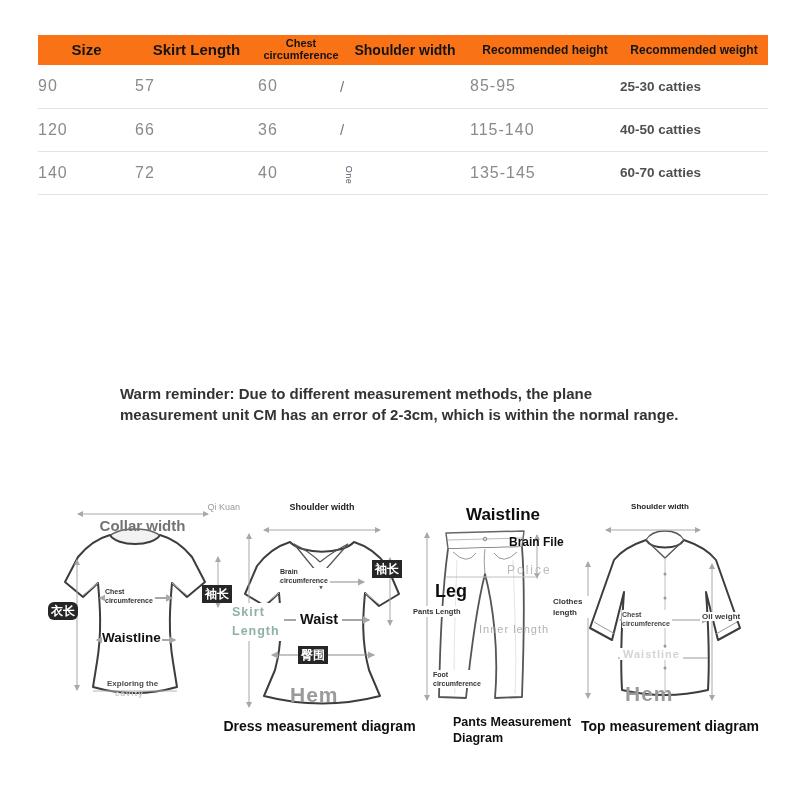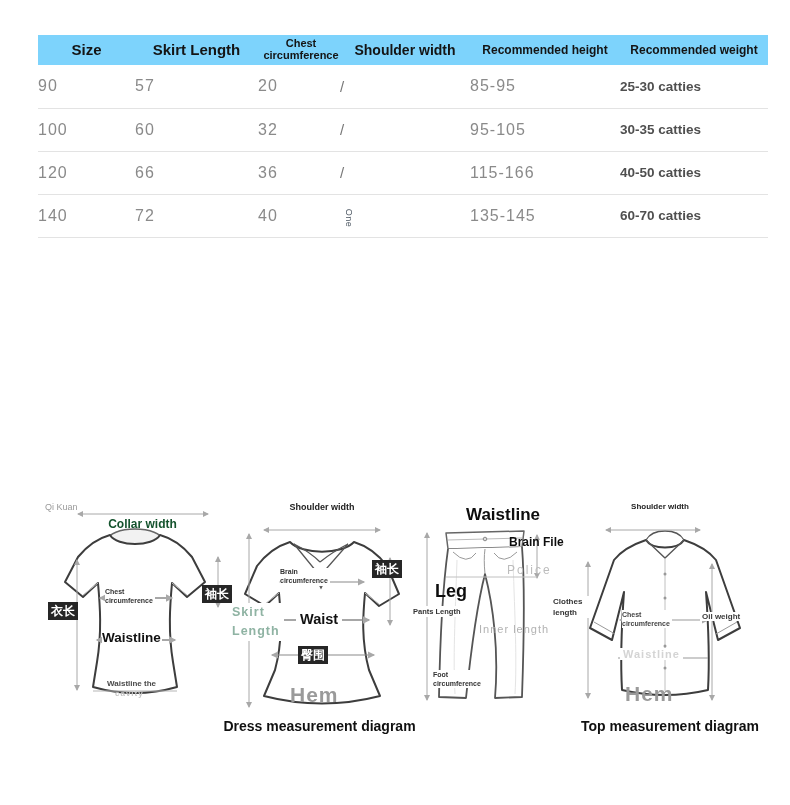--- a/index.html
+++ b/index.html
@@ -3,21 +3,21 @@
 <meta charset="utf-8">
 <style>
   * { margin:0; padding:0; box-sizing:border-box; }
   html,body { background:#fff; }
   .page {
     position:relative; width:790px; height:805px; background:#fff;
     font-family:"Liberation Sans", sans-serif; overflow:hidden; color:#222;
   }
   
   .size-table { position:absolute; left:38px; top:35px; width:730px; border-collapse:collapse; table-layout:fixed; }
-  .size-table thead tr { background:#7dd3fc; }
+  .size-table thead tr { background:#f97316; }
   .size-table th { font-weight:bold; color:#141414; height:30px; vertical-align:middle; text-align:center; line-height:1.05; }
   .h-size { font-size:15px; }
   .h-skirt { font-size:15px; }
   .h-chest { font-size:11px; text-align:left; padding-left:4px; }
   .h-shoulder { font-size:14px; }
   .h-height { font-size:12px; }
   .h-weight { font-size:12px; }
   .size-table td { height:43px; vertical-align:middle; border-bottom:1px solid #e3e3e3; }
   .td-num { font-size:16px; color:#8a8a8a; letter-spacing:1px; }
   .td-slash { font-size:15px; color:#777; }
@@ -64,79 +64,72 @@
         <th class="h-chest">Chest circumference</th>
         <th class="h-shoulder">Shoulder width</th>
         <th class="h-height">Recommended height</th>
         <th class="h-weight">Recommended weight</th>
       </tr>
     </thead>
     <tbody>
       <tr>
         <td class="td-num">90</td>
         <td class="td-num">57</td>
-        <td class="td-num">20</td>
+        <td class="td-num">60</td>
         <td class="td-slash">/</td>
         <td class="td-num">85-95</td>
         <td class="td-weight">25-30 catties</td>
-      </tr>
-      <tr>
-        <td class="td-num">100</td>
-        <td class="td-num">60</td>
-        <td class="td-num">32</td>
-        <td class="td-slash">/</td>
-        <td class="td-num">95-105</td>
-        <td class="td-weight">30-35 catties</td>
       </tr>
       <tr>
         <td class="td-num">120</td>
         <td class="td-num">66</td>
         <td class="td-num">36</td>
         <td class="td-slash">/</td>
-        <td class="td-num">115-166</td>
+        <td class="td-num">115-140</td>
         <td class="td-weight">40-50 catties</td>
       </tr>
       <tr>
         <td class="td-num">140</td>
         <td class="td-num">72</td>
         <td class="td-num">40</td>
         <td><span class="rot">One</span></td>
         <td class="td-num">135-145</td>
         <td class="td-weight">60-70 catties</td>
       </tr>
     </tbody>
   </table>
 
+  <div class="reminder">Warm reminder: Due to different measurement methods, the plane measurement unit CM has an error of 2-3cm, which is within the normal range.</div>
 
   <div class="diagrams">
 
     <div class="diag d-shirt">
       <svg width="195" height="215" viewBox="0 0 195 215">
         <defs>
             <marker id="aS" markerWidth="7" markerHeight="7" refX="5" refY="3" orient="auto-start-reverse">
               <path d="M0 0 L6 3 L0 6 Z" fill="#a8a8a8"></path>
             </marker>
           </defs>
         <ellipse cx="90" cy="40" rx="27" ry="11" fill="#f2f2f2" stroke="#666" stroke-width="1.5"></ellipse>
         <path d="M65 35 C54 38 42 46 33 57 L20 82 L38 97 L53 83 C55 105 57 132 52 162 L48 187 Q90 199 132 187 L128 162 C123 132 125 105 127 83 L142 97 L160 82 L147 57 C138 46 126 38 115 35 C108 47 72 47 65 35 Z" fill="#ffffff" stroke="#3d3d3d" stroke-width="2" stroke-linejoin="round"></path>
         <path d="M53 83 L38 95 M127 83 L142 95" stroke="#bdbdbd" stroke-width="1" fill="none"></path>
         <line x1="33" y1="14" x2="163" y2="14" stroke="#a8a8a8" stroke-width="1" marker-start="url(#aS)" marker-end="url(#aS)"></line>
         <line x1="32" y1="60" x2="32" y2="190" stroke="#a8a8a8" stroke-width="1" marker-start="url(#aS)" marker-end="url(#aS)"></line>
         <line x1="173" y1="57" x2="173" y2="107" stroke="#a8a8a8" stroke-width="1" marker-start="url(#aS)" marker-end="url(#aS)"></line>
         <line x1="55" y1="98" x2="127" y2="98" stroke="#8a8a8a" stroke-width="1.3" marker-start="url(#aS)" marker-end="url(#aS)"></line>
         <line x1="52" y1="140" x2="130" y2="140" stroke="#8a8a8a" stroke-width="1.3" marker-start="url(#aS)" marker-end="url(#aS)"></line>
         <line x1="48" y1="191" x2="132" y2="191" stroke="#b5b5b5" stroke-width="1"></line>
       </svg>
-      <div class="lbl" style="left:0;top:2px;width:195px;text-align:left;font-size:9px;color:#9a9a9a;">Qi Kuan</div>
-      <div class="lbl" style="left:0;top:17px;width:195px;text-align:center;font-size:12px;font-weight:bold;color:#14532d;">Collar width</div>
-      <div class="lbl cn-box" style="left:3px;top:102px;">衣长</div>
+      <div class="lbl" style="left:0;top:2px;width:195px;text-align:right;font-size:9px;color:#9a9a9a;">Qi Kuan</div>
+      <div class="lbl" style="left:0;top:17px;width:195px;text-align:center;font-size:15px;font-weight:bold;color:#737373;">Collar width</div>
+      <div class="lbl cn-box" style="left:3px;top:102px;border-radius:6px;">衣长</div>
       <div class="lbl cn-box" style="left:157px;top:85px;">袖长</div>
       <div class="lbl wrap bgw" style="left:60px;top:88px;width:50px;font-size:7px;font-weight:bold;color:#333;line-height:1.25;">Chest circumference</div>
       <div class="lbl wrap bgw" style="left:57px;top:131px;width:60px;font-size:13.5px;font-weight:bold;color:#111;line-height:1.05;word-break:break-all;">Waistline</div>
-      <div class="lbl" style="left:62px;top:179px;font-size:8px;font-weight:bold;color:#4a4a4a;">Waistline the</div>
+      <div class="lbl" style="left:62px;top:179px;font-size:8px;font-weight:bold;color:#4a4a4a;">Exploring the</div>
       <div class="lbl" style="left:70px;top:189px;font-size:8px;font-weight:bold;color:#c4c4c4;letter-spacing:1px;">cavity</div>
     </div>
 
     <div class="diag d-dress">
       <svg width="195" height="215" viewBox="0 0 195 215">
         <defs>
             <marker id="aD" markerWidth="7" markerHeight="7" refX="5" refY="3" orient="auto-start-reverse">
               <path d="M0 0 L6 3 L0 6 Z" fill="#a8a8a8"></path>
             </marker>
           </defs>
@@ -177,20 +170,21 @@
         <line x1="124" y1="35" x2="124" y2="78" stroke="#a8a8a8" stroke-width="1" marker-start="url(#aP)" marker-end="url(#aP)"></line>
         <line x1="33" y1="77" x2="124" y2="77" stroke="#c0c0c0" stroke-width="1"></line>
       </svg>
       <div class="lbl" style="left:40px;top:5px;width:100px;text-align:center;font-size:17px;font-weight:bold;color:#0d0d0d;">Waistline</div>
       <div class="lbl" style="left:96px;top:35px;font-size:12px;font-weight:bold;color:#0d0d0d;">Brain File</div>
       <div class="lbl" style="left:48px;top:63px;font-size:12px;color:#bcbcbc;letter-spacing:2px;margin-left:46px;">Police</div>
       <div class="lbl" style="left:22px;top:81px;font-size:18px;font-weight:bold;color:#0d0d0d;">Leg</div>
       <div class="lbl bgw" style="left:-2px;top:106px;font-size:7.5px;font-weight:bold;color:#333;padding:1px 2px;">Pants Length</div>
       <div class="lbl" style="left:66px;top:123px;font-size:11px;color:#b2b2b2;letter-spacing:1px;">Inner length</div>
       <div class="lbl wrap bgw" style="left:20px;top:170px;width:46px;font-size:7px;font-weight:bold;color:#333;line-height:1.3;">Foot circumference</div>
+      <div class="caption wrap" style="left:40px;top:215px;width:120px;text-align:left;font-size:12.5px;line-height:1.25;white-space:normal;position:absolute;">Pants Measurement Diagram</div>
     </div>
 
     <div class="diag d-top">
       <svg width="200" height="215" viewBox="0 0 200 215">
         <defs>
             <marker id="aT" markerWidth="7" markerHeight="7" refX="5" refY="3" orient="auto-start-reverse">
               <path d="M0 0 L6 3 L0 6 Z" fill="#a8a8a8"></path>
             </marker>
           </defs>
         <path d="M76 40 C64 44 52 50 44 60 L20 128 L42 140 L54 92 C52 120 50 155 52 190 Q95 200 138 190 C140 155 138 120 136 92 L148 140 L170 128 L146 60 C138 50 126 44 114 40 C108 50 82 50 76 40 Z" fill="#ffffff" stroke="#3d3d3d" stroke-width="2" stroke-linejoin="round"></path>

